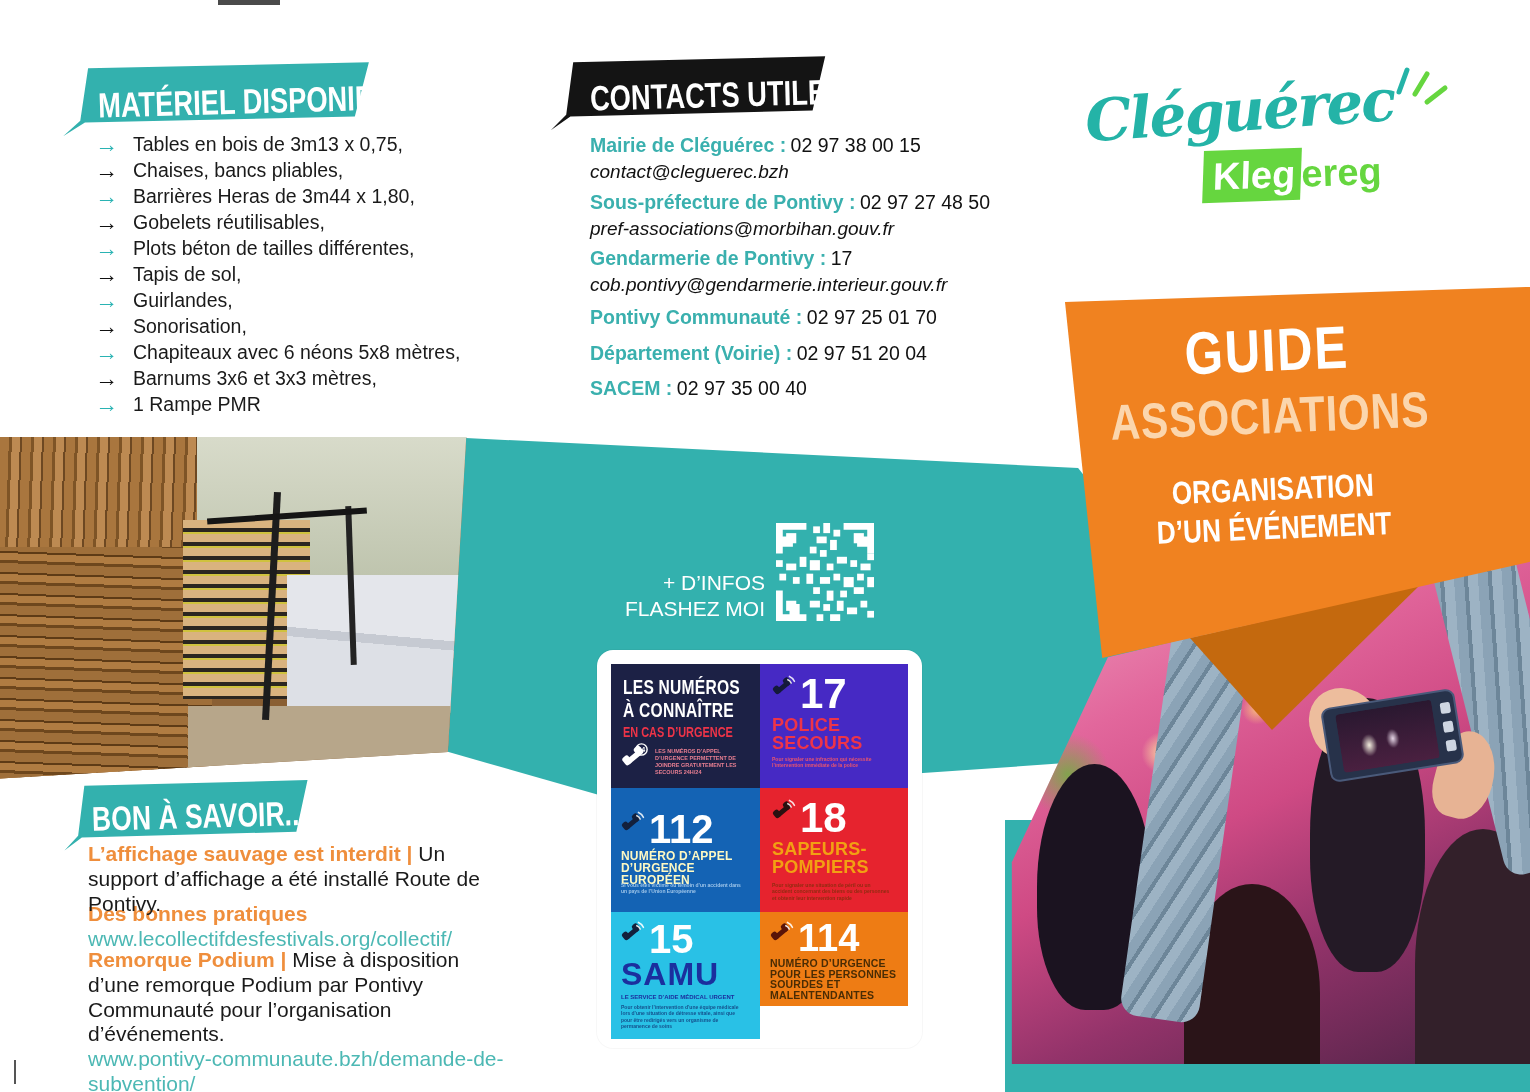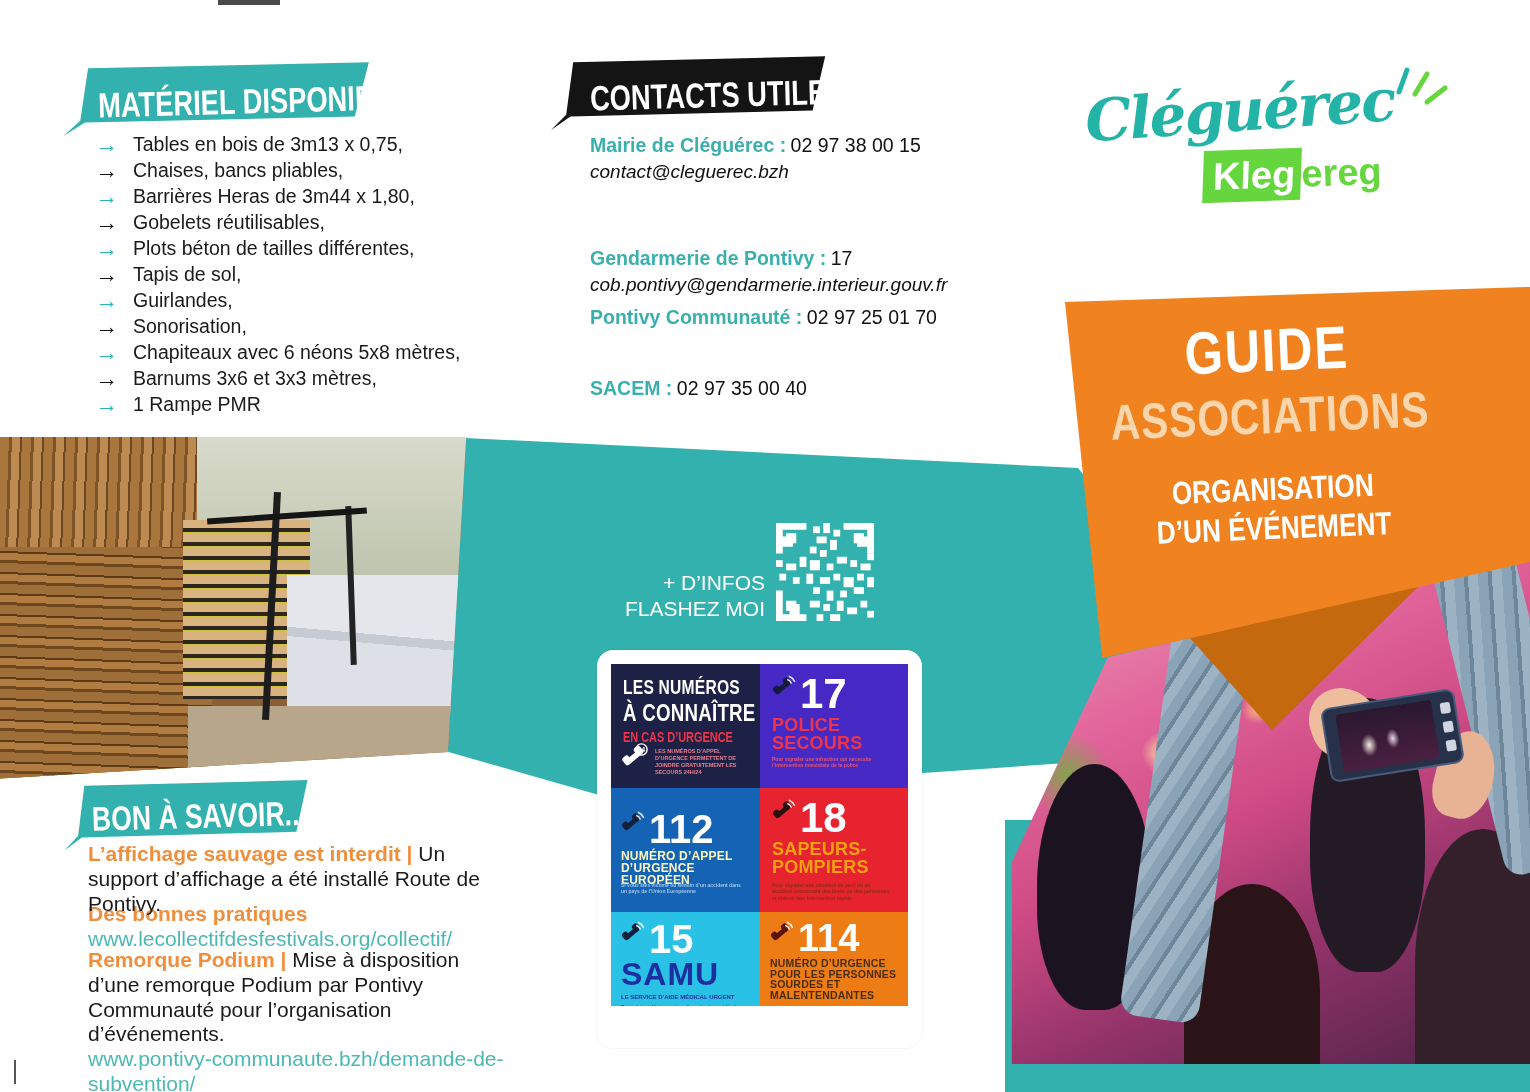--- a/index.html
+++ b/index.html
@@ -216,28 +216,37 @@
     <div class="label" style="left:42px;top:22px;font-size:35px;transform:rotate(-1.6deg);">
       <span class="cond">CONTACTS UTILES</span>
     </div>
   </div>
 
   <div class="c-entry" style="top:133px;">
     <span class="c-label">Mairie de Cléguérec :</span>
     <span class="c-num">02 97 38 00 15</span><br>
     <span class="c-mail">contact@cleguerec.bzh</span>
   </div>
+  <div class="c-entry" style="top:190px;">
+    <span class="c-label">Sous-préfecture de Pontivy :</span>
+    <span class="c-num">02 97 27 48 50</span><br>
+    <span class="c-mail">pref-associations@morbihan.gouv.fr</span>
+  </div>
   <div class="c-entry" style="top:246px;">
     <span class="c-label">Gendarmerie de Pontivy :</span>
     <span class="c-num">17</span><br>
     <span class="c-mail">cob.pontivy@gendarmerie.interieur.gouv.fr</span>
   </div>
   <div class="c-entry" style="top:305px;">
     <span class="c-label">Pontivy Communauté :</span>
     <span class="c-num">02 97 25 01 70</span>
+  </div>
+  <div class="c-entry" style="top:341px;">
+    <span class="c-label">Département (Voirie) :</span>
+    <span class="c-num">02 97 51 20 04</span>
   </div>
   <div class="c-entry" style="top:376px;">
     <span class="c-label">SACEM :</span>
     <span class="c-num">02 97 35 00 40</span>
   </div>
 
   <div class="abs" style="left:595px;top:570px;width:170px;text-align:right;color:#fff;font-weight:normal;font-size:21px;line-height:1.25;">
     <div>+ D’INFOS</div>
     <div>FLASHEZ MOI</div>
   </div>
@@ -286,21 +295,21 @@
       <rect x="12" y="27" width="2" height="2"></rect>
         <rect x="16" y="27" width="3" height="2"></rect>
     </g>
   </svg>
 
   <div class="card">
 
     <div class="tile" style="left:14px;top:14px;width:149px;height:124px;background:#1c2145;padding:0;">
       <div style="position:absolute;left:12px;top:12px;">
         <div style="font-size:20px;font-weight:bold;letter-spacing:.3px;"><span class="cond">LES NUMÉROS</span></div>
-        <div style="font-size:24px;font-weight:bold;letter-spacing:.3px;"><span class="cond">À CONNAÎTRE</span></div>
+        <div style="font-size:20px;font-weight:bold;letter-spacing:.3px;"><span class="cond">À CONNAÎTRE</span></div>
         <div style="font-size:14px;font-weight:bold;color:#ee3448;margin-top:2px;"><span class="cond">EN CAS D’URGENCE</span></div>
       </div>
       <svg style="position:absolute;left:8px;top:78px;" width="30" height="30" viewBox="0 0 32 32">
         <g transform="rotate(-40 16 16)" fill="#ffffff">
             <rect x="6" y="13" width="20" height="6" rx="3"></rect>
             <rect x="4" y="9" width="8" height="10" rx="3"></rect>
             <rect x="20" y="9" width="8" height="10" rx="3"></rect>
           </g>
         <circle cx="24" cy="8" r="6" fill="none" stroke="#ffffff" stroke-width="1.5"></circle>
         <text x="24" y="10.5" font-size="7" fill="#ffffff" text-anchor="middle" font-weight="bold">24</text>
@@ -349,21 +358,21 @@
               <rect x="20" y="9" width="8" height="10" rx="3"></rect>
             </g>
             <path d="M22 7a7 7 0 0 1 4 4M24 3a11 11 0 0 1 6 6" stroke="rgba(255,255,255,.85)" stroke-width="2" fill="none" stroke-linecap="round"></path>
           </svg>
         <span class="num" style="font-size:42px;">18</span>
       </div>
       <div class="tname" style="position:absolute;left:12px;top:52px;width:100px;font-size:18px;color:#f2a013;">SAPEURS-POMPIERS</div>
       <div class="tnote" style="position:absolute;left:12px;top:94px;width:120px;font-size:5px;color:#8f2c10;font-weight:bold;">Pour signaler une situation de péril ou un accident concernant des biens ou des personnes et obtenir leur intervention rapide</div>
     </div>
 
-    <div class="tile" style="left:14px;top:262px;width:149px;height:94px;background:#29c1e6;">
+    <div class="tile" style="left:14px;top:262px;width:149px;height:127px;background:#29c1e6;">
       <div class="numrow" style="position:absolute;left:8px;top:8px;">
         <svg class="ph" width="26" height="26" viewBox="0 0 32 32">
             <g transform="rotate(-40 16 16)" fill="#13203c">
               <rect x="6" y="13" width="20" height="6" rx="3"></rect>
               <rect x="4" y="9" width="8" height="10" rx="3"></rect>
               <rect x="20" y="9" width="8" height="10" rx="3"></rect>
             </g>
             <path d="M22 7a7 7 0 0 1 4 4M24 3a11 11 0 0 1 6 6" stroke="rgba(255,255,255,.9)" stroke-width="2" fill="none" stroke-linecap="round"></path>
           </svg>
         <span class="num" style="font-size:40px;">15</span>

